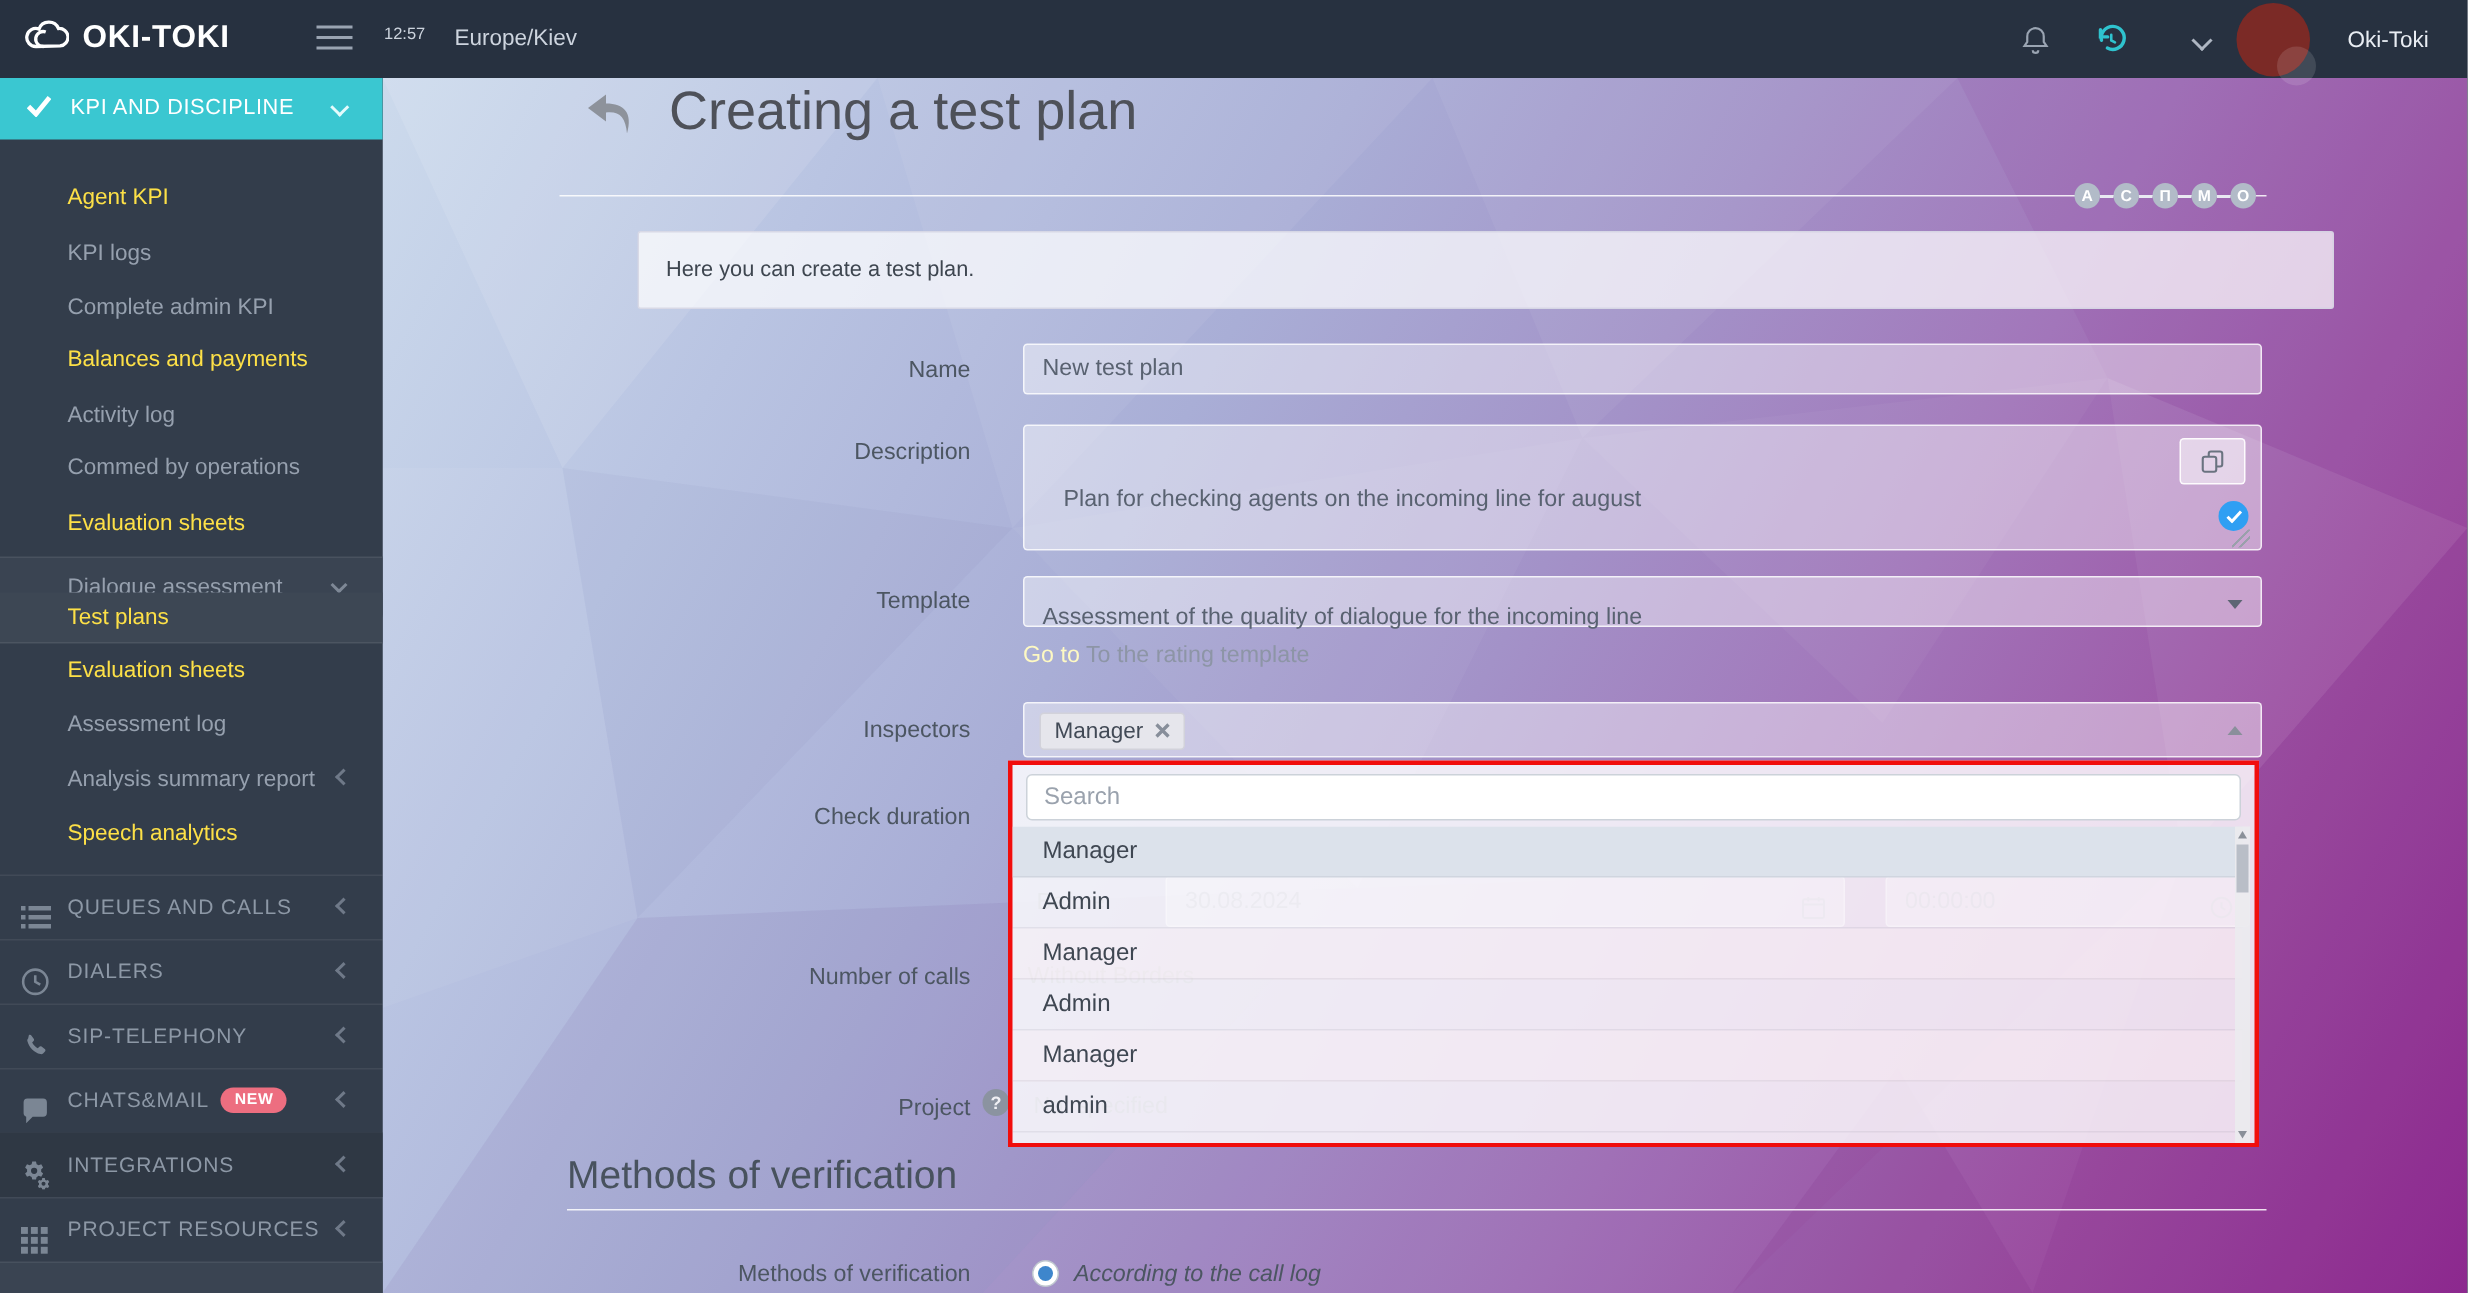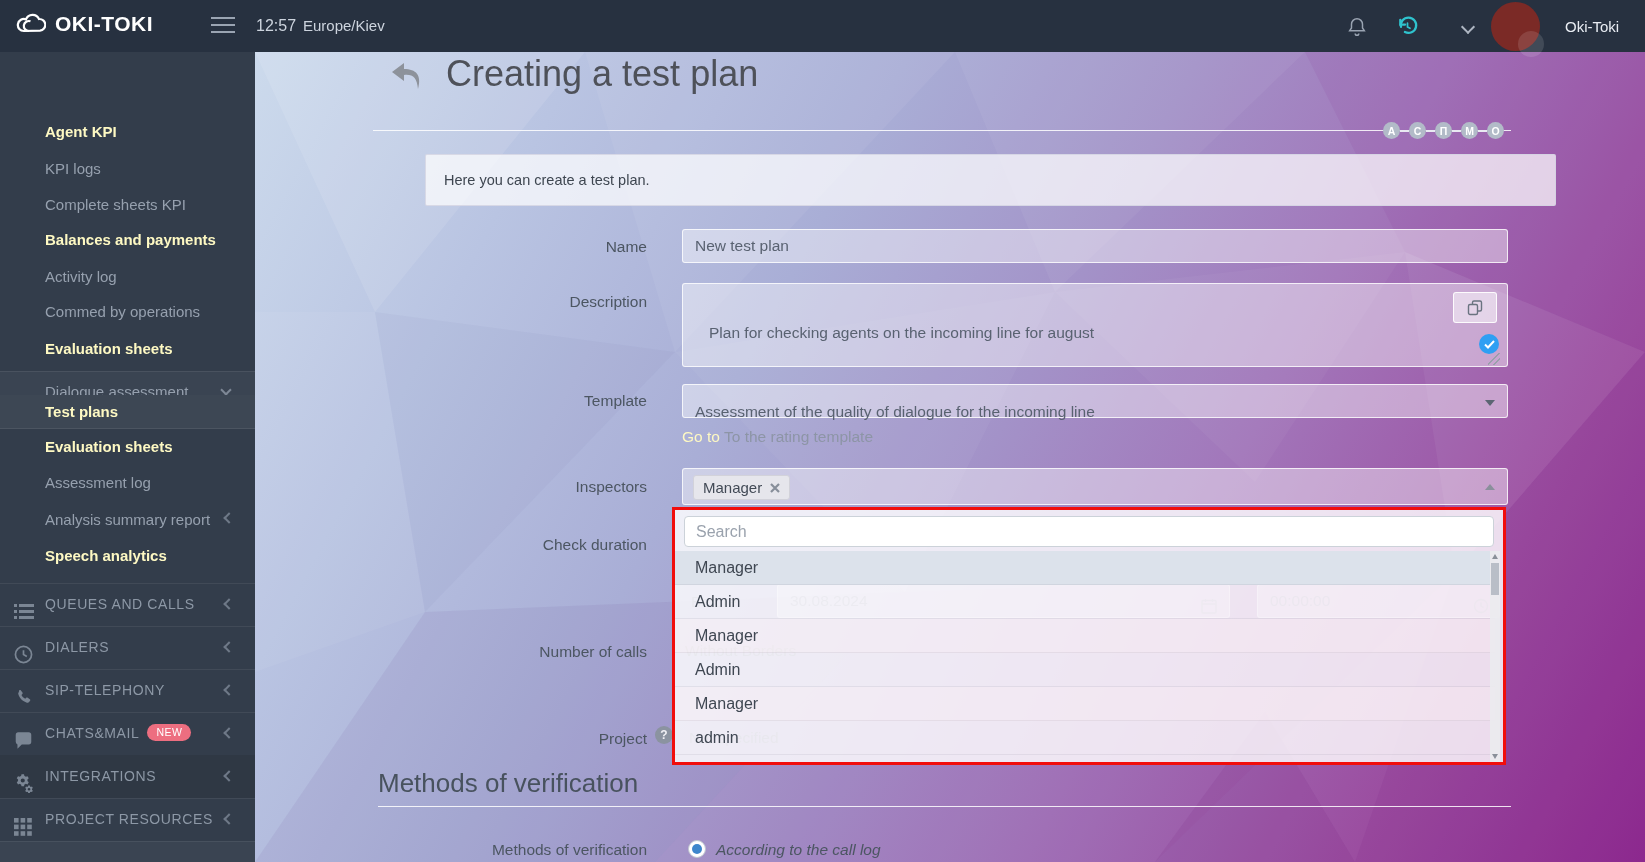--- a/index.html
+++ b/index.html
@@ -6,46 +6,46 @@
   html,body { width:1645px; height:862px; overflow:hidden; }
   body { font-family:"Liberation Sans", sans-serif; }
   #app { position:relative; width:1645px; height:862px; background:#333d4b; overflow:hidden; }
 
   
   .topbar { position:absolute; left:0; top:0; width:1645px; height:52px; background:#273140; z-index:50; }
   .logo { position:absolute; left:16px; top:11px; display:flex; align-items:center; gap:9px; }
   .logo-text { color:#ffffff; font-size:21px; font-weight:bold; letter-spacing:.5px; }
   .hamburger { position:absolute; left:211px; top:17px; width:24px; height:18px; cursor:pointer; }
   .hamburger span { display:block; height:2px; background:#9aa4b2; margin-bottom:5px; }
-  .tb-time { position:absolute; left:256px; top:17px; color:#cdd4de; font-size:16px; }
+  .tb-time { position:absolute; left:256px; top:17px; color:#cdd4de; font-size:11px; }
   .tb-tz { position:absolute; left:303px; top:17px; color:#cdd4de; font-size:15px; }
   .bell-wrap { position:absolute; left:1346px; top:16px; }
   .hist-wrap { position:absolute; left:1396px; top:15px; }
   .tb-chev { position:absolute; left:1463px; top:22px; width:10px; height:10px; border-right:2px solid #aeb6c2; border-bottom:2px solid #aeb6c2; transform:rotate(45deg); }
   .avatar { position:absolute; left:1491px; top:2px; width:49px; height:49px; border-radius:50%; background:#7b2a26; }
   .avatar::after { content:""; position:absolute; right:-4px; bottom:-6px; width:26px; height:26px; border-radius:50%; background:rgba(255,255,255,.12); }
   .tb-account { position:absolute; left:1565px; top:18px; color:#e9edf3; font-size:15px; }
 
   
   .sidebar { position:absolute; left:0; top:52px; width:255px; height:810px; background:#333d4b; z-index:40; }
   .sb-teal { position:absolute; left:0; top:0; width:255px; height:41px; background:#3ac7d1; color:#fff; }
   .sb-teal .check { position:absolute; left:18px; top:12px; }
   .sb-teal .lbl { position:absolute; left:47px; top:12px; font-size:14.5px; letter-spacing:.4px; }
   .sb-teal .chev { position:absolute; left:222px; top:15px; width:9px; height:9px; border-right:2px solid #e4fbfc; border-bottom:2px solid #e4fbfc; transform:rotate(45deg); }
   .sb-item { position:absolute; left:0; width:255px; height:36px; line-height:36px; font-size:15px; color:#96a0ae; padding-left:45px; cursor:pointer; white-space:nowrap; }
-  .sb-item.bold { color:#fef9c3; font-weight:bold; }
+  .sb-item.bold { color:#fde047; font-weight:normal; }
   .sb-item.sub { }
   .sb-row-open { position:absolute; left:0; width:255px; background:#3a4452; border-top:1px solid rgba(255,255,255,.08); border-bottom:1px solid rgba(255,255,255,.08); }
   .sb-chev-d { position:absolute; left:222px; top:14px; width:8px; height:8px; border-right:2px solid #7e8896; border-bottom:2px solid #7e8896; transform:rotate(45deg); }
   .sb-chev-l { position:absolute; left:225px; top:50%; margin-top:-5px; width:8px; height:8px; border-left:2px solid #6f7988; border-bottom:2px solid #6f7988; transform:rotate(45deg); }
   .sb-sep { position:absolute; left:0; width:255px; height:1px; background:rgba(255,255,255,.07); }
   .sb-section { position:absolute; left:0; width:255px; height:43px; line-height:43px; color:#8d98a6; font-size:14px; letter-spacing:.6px; padding-left:45px; cursor:pointer; white-space:nowrap; }
   .sb-section.darker { background:#2f3844; }
   .sb-icon { position:absolute; left:14px; top:50%; transform:translateY(-50%); width:20px; height:20px; color:#7b8694; }
-  .badge-new { display:inline-block; margin-left:8px; background:#ed6e80; color:#fff; font-size:10.5px; font-weight:normal; letter-spacing:.5px; border-radius:10px; padding:3px 9px; line-height:1; vertical-align:2px; }
+  .badge-new { display:inline-block; margin-left:8px; background:#ed6e80; color:#fff; font-size:10.5px; font-weight:bold; letter-spacing:.5px; border-radius:10px; padding:3px 9px; line-height:1; vertical-align:2px; }
   .sb-bottom { position:absolute; left:0; top:789px; width:255px; height:21px; background:#3a4452; border-top:1px solid rgba(255,255,255,.07); }
 
   
   .main-bg { position:absolute; left:255px; top:52px; width:1390px; height:810px;
     background:linear-gradient(118deg,#ccdaec 0%,#b9c4e2 18%,#a9aed6 36%,#a392c8 52%,#a276ba 66%,#9b4da0 84%,#8f2a90 100%); }
   .main-bg svg { position:absolute; left:0; top:0; width:100%; height:100%; }
 
   
   .back-btn { position:absolute; left:388px; top:60px; width:38px; height:34px; cursor:pointer; z-index:5; }
   .page-title { position:absolute; left:446px; top:53px; font-size:36px; font-weight:300; color:#4e5159; z-index:5; }
@@ -133,24 +133,33 @@
         <path d="M5.5 10 a8 8 0 1 1 2 6.5" stroke-linecap="round" transform="rotate(-20 12 12)"></path>
         <path d="M12 8.5 v4 l2.6 1.4" stroke-width="1.8" stroke-linecap="round"></path>
       </svg>
     </div>
     <div class="tb-chev"></div>
     <div class="avatar"></div>
     <div class="tb-account">Oki-Toki</div>
   </div>
 
   <div class="sidebar">
+    <div class="sb-teal">
+      <span class="check">
+        <svg width="16" height="14" viewBox="0 0 16 14">
+            <path d="M1 7 l5 5 L15 1" stroke="#fff" stroke-width="3.2" fill="none"></path>
+          </svg>
+      </span>
+      <span class="lbl">KPI AND DISCIPLINE</span>
+      <span class="chev"></span>
+    </div>
 
     <div class="sb-item bold" style="top:62px">Agent KPI</div>
     <div class="sb-item" style="top:99px">KPI logs</div>
-    <div class="sb-item" style="top:135px">Complete sheets KPI</div>
+    <div class="sb-item" style="top:135px">Complete admin KPI</div>
     <div class="sb-item bold" style="top:170px">Balances and payments</div>
     <div class="sb-item" style="top:207px">Activity log</div>
     <div class="sb-item" style="top:242px">Commed by operations</div>
     <div class="sb-item bold" style="top:279px">Evaluation sheets</div>
 
     <div class="sb-row-open" style="top:303px; height:40px;margin-top:16px;">
       <div class="sb-item" style="top:2px">Dialogue assessment</div>
       <span class="sb-chev-d"></span>
     </div>
     <div class="sb-row-open" style="top:343px; height:34px; background:#3d4754; border-top:none;">

